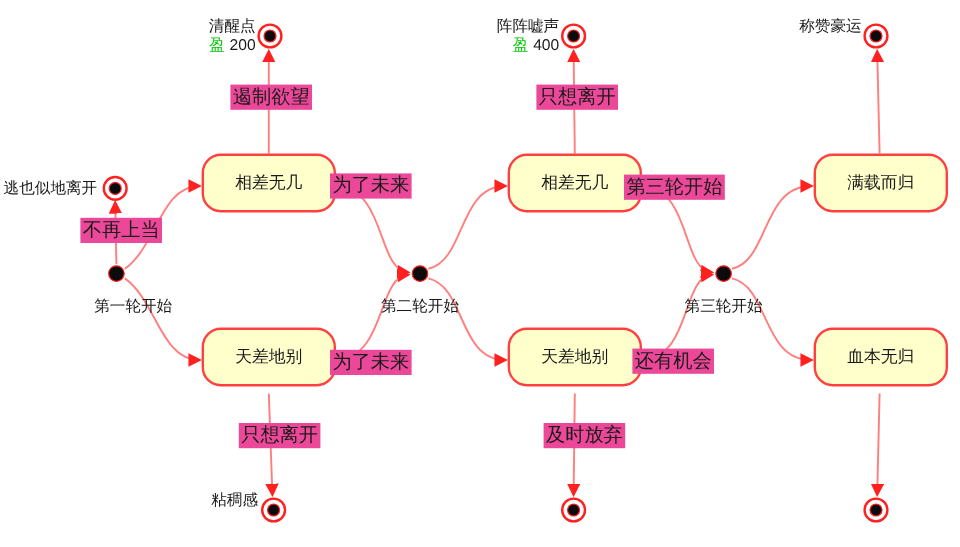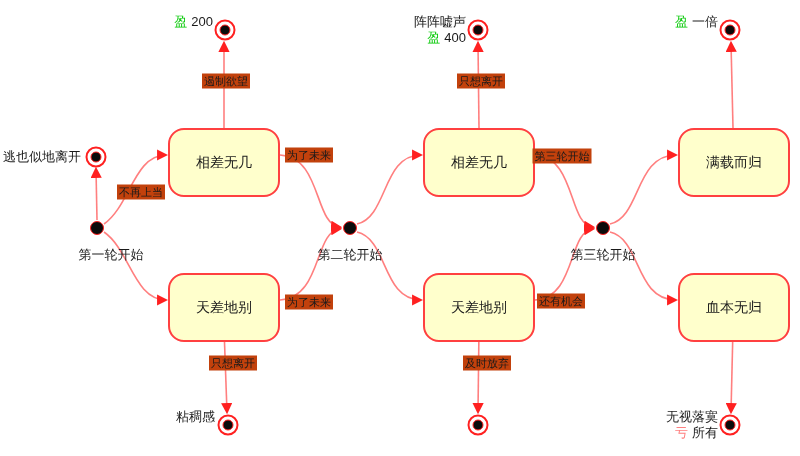--- a/index.html
+++ b/index.html
@@ -8,36 +8,36 @@
     width: 800px;
     height: 456px;
     background: #ffffff;
     font-family: "Liberation Sans", "DejaVu Sans", sans-serif;
     overflow: hidden;
   }
   .edges-svg { position: absolute; left: 0; top: 0; }
   .state-box {
     position: absolute;
     width: 112px;
-    height: 69px;
+    height: 49px;
     box-sizing: border-box;
     background: #ffffcc;
     border: 2px solid #ff4040;
     border-radius: 16px;
     display: flex;
     align-items: center;
     justify-content: center;
     font-size: 14px;
     color: #1a1a1a;
   }
   .edge-label {
     position: absolute;
     transform: translate(-50%, -50%);
-    background: #c2410c;
-    font-size: 11px;
+    background: #ec4899;
+    font-size: 16px;
     color: #1a1a1a;
     padding: 0 2px;
     white-space: nowrap;
   }
   .start-label {
     position: absolute;
     transform: translate(-50%, 0);
     font-size: 13px;
     color: #1a1a1a;
     white-space: nowrap;
@@ -138,30 +138,31 @@
   </div>
   <div class="state-box" style="left:678px; top:128px;">
     <span>满载而归</span>
   </div>
 
   <div class="start-label" style="left:111px; top:246px;">第一轮开始</div>
   <div class="start-label" style="left:350px; top:246px;">第二轮开始</div>
   <div class="start-label" style="left:603px; top:246px;">第三轮开始</div>
 
   <div class="edge-label" style="left:226px; top:81px;">遏制欲望</div>
-  <div class="edge-label" style="left:101px; top:192px;margin-left:40px;">不再上当</div>
+  <div class="edge-label" style="left:101px; top:192px;">不再上当</div>
   <div class="edge-label" style="left:309px; top:155px;">为了未来</div>
   <div class="edge-label" style="left:309px; top:302px;">为了未来</div>
   <div class="edge-label" style="left:233px; top:363px;">只想离开</div>
   <div class="edge-label" style="left:481px; top:81px;">只想离开</div>
   <div class="edge-label" style="left:562px; top:156px;">第三轮开始</div>
   <div class="edge-label" style="left:561px; top:301px;">还有机会</div>
   <div class="edge-label" style="left:487px; top:363px;">及时放弃</div>
 
   <div class="outcome" style="left:93px; top:14px;">
+    <div>清醒点</div>
     <div>
       <span class="sign win">盈</span><span>200</span>
     </div>
   </div>
 
   <div class="outcome" style="left:-39px; top:149px;">
     <div>逃也似地离开</div>
   </div>
 
   <div class="outcome" style="left:95px; top:409px;">
@@ -172,25 +173,17 @@
     <div>阵阵嘘声</div>
     <div>
       <span class="sign win">盈</span><span>400</span>
     </div>
   </div>
 
   <div class="outcome" style="left:346px; top:409px;">
   </div>
 
   <div class="outcome" style="left:598px; top:14px;">
-    <div>
-      <span class="sign win">盈</span><span>一倍</span>
-    </div>
+    <div>称赞豪运</div>
   </div>
 
-  <div class="outcome" style="left:598px; top:409px;">
-    <div>无视落寞</div>
-    <div>
-      <span class="sign loss">亏</span><span>所有</span>
-    </div>
-  </div>
 
 </div>
 
 </body></html>

